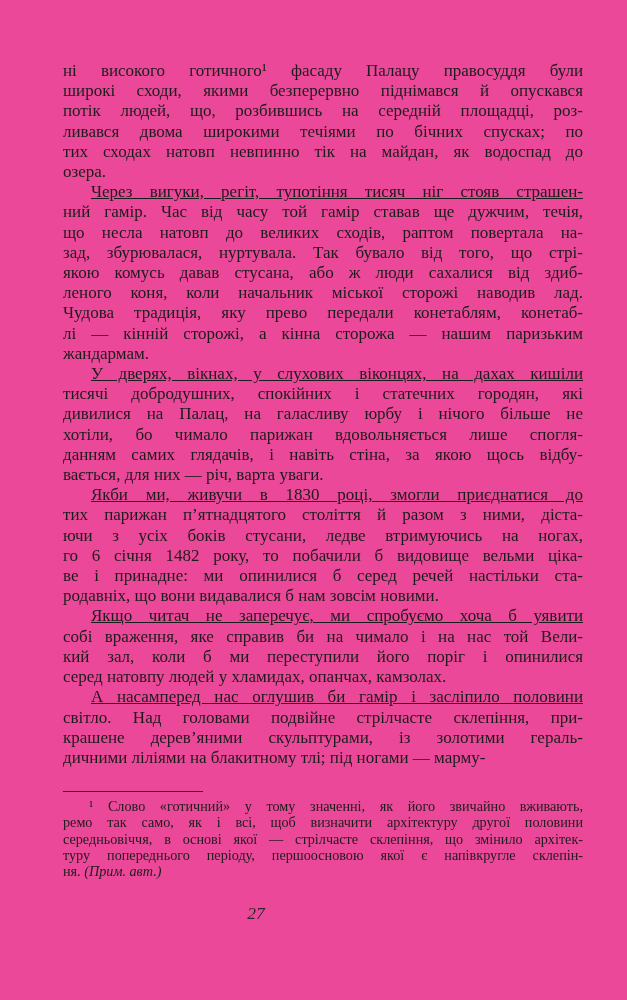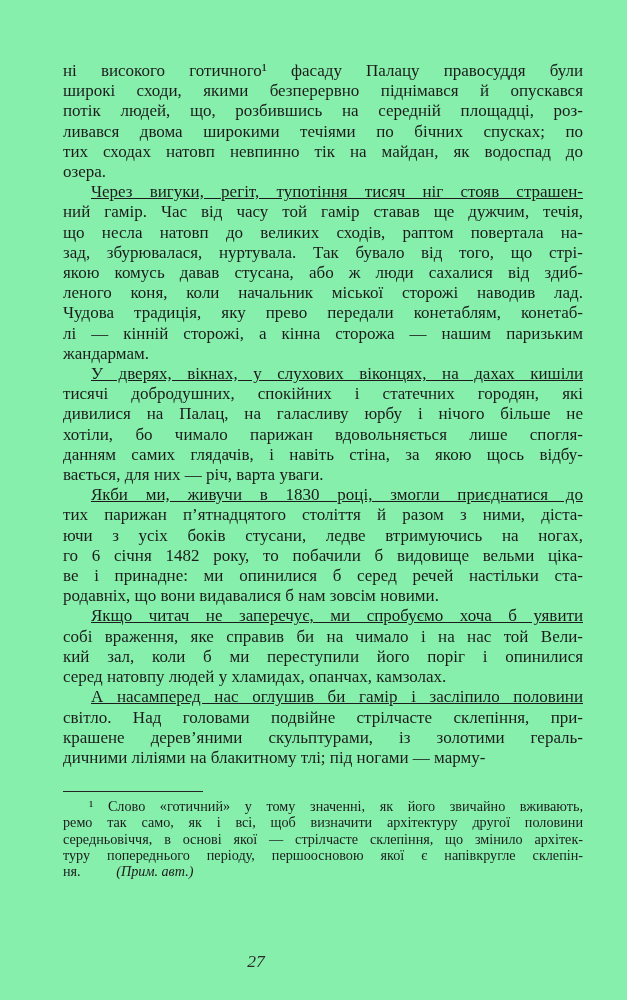--- a/index.html
+++ b/index.html
@@ -5,21 +5,21 @@
   html, body {
     margin: 0;
     padding: 0;
     background: #e8e8e8;
   }
   .page {
     position: relative;
     width: 627px;
     height: 1000px;
     margin: 0 auto;
-    background: #86efac;
+    background: #ec4899;
     font-family: "Liberation Serif", serif;
     color: #1c1c1c;
     overflow: hidden;
   }
   .body-text {
     position: absolute;
     left: 63px;
     top: 61px;
     width: 520px;
   }
@@ -56,24 +56,24 @@
     line-height: 16.3px;
     text-align: justify;
     text-align-last: justify;
     -moz-text-align-last: justify;
   }
   .fline.indent { text-indent: 26px; }
   .fline.last {
     text-align-last: left;
     -moz-text-align-last: left;
   }
-  .fn-italic { font-style: italic; margin-left: 32px; }
+  .fn-italic { font-style: italic; }
   .page-number {
     position: absolute;
-    top: 951px;
+    top: 903px;
     left: 0;
     width: 512px;
     text-align: center;
     font-size: 17.5px;
     font-style: italic;
     color: #2a2a2a;
   }
 </style>
 </head>
 <body>

